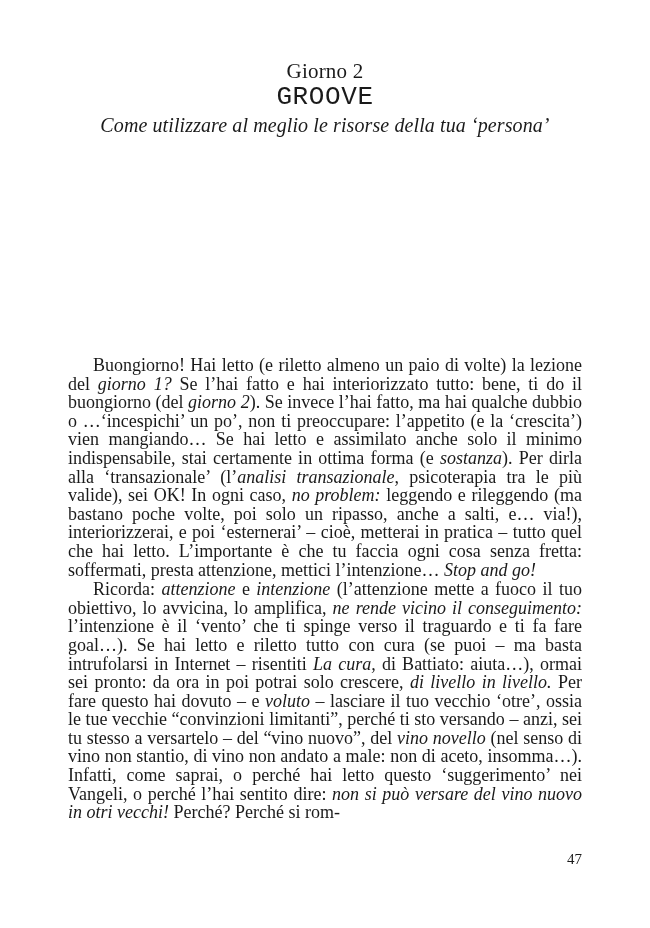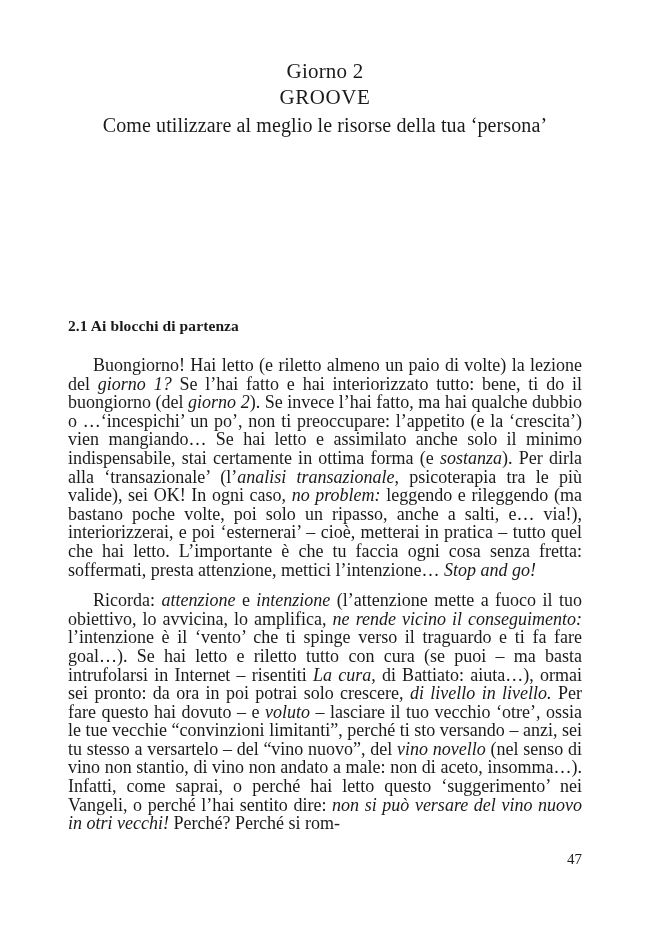--- a/index.html
+++ b/index.html
@@ -22,27 +22,29 @@
     top: 58px;
     width: 570px;
     text-align: center;
   }
   .title-line-1 {
     font-size: 21px;
     line-height: 26px;
     letter-spacing: 0.2px;
   }
   .title-line-2 {
-    font-size: 21px;
+    font-size: 26px;
     line-height: 26px;
     letter-spacing: 0.6px;
+    font-family: Liberation Mono, monospace;
   }
   .title-line-3 {
     font-size: 20px;
     line-height: 27px;
+    font-style: italic;
     margin-top: 2px;
     letter-spacing: 0.1px;
   }
   .section-heading {
     position: absolute;
     left: 68px;
     top: 317px;
     font-size: 15.5px;
     font-weight: bold;
     letter-spacing: 0.1px;
@@ -56,21 +58,21 @@
     line-height: 18.6px;
     text-align: justify;
     text-justify: inter-word;
     hyphens: manual;
   }
   .body-text p {
     margin: 0;
     text-indent: 25px;
   }
   .body-text p + p {
-    margin-top: 12px;
+    margin-top: 1px;
   }
   .body-text i {
     font-style: italic;
   }
   .page-number {
     position: absolute;
     right: 68px;
     top: 851px;
     font-size: 15px;
   }
@@ -79,21 +81,20 @@
 <body>
 
 <div class="page">
 
   <div class="title-block">
     <div class="title-line-1">Giorno 2</div>
     <div class="title-line-2">GROOVE</div>
     <div class="title-line-3">Come utilizzare al meglio le risorse della tua ‘persona’</div>
   </div>
 
-  <div class="section-heading">2.1 Ai blocchi di partenza</div>
 
   <div class="body-text">
       <p><span>Buongiorno! Hai letto (e riletto almeno un paio di volte) la lezione del </span><i>giorno 1?</i><span> Se l’hai fatto e hai interiorizzato tutto: bene, ti do il buongiorno (del </span><i>giorno 2</i><span>). Se invece l’hai fatto, ma hai qualche dubbio o …‘incespichi’ un po’, non ti preoccupare: l’appetito (e la ‘crescita’) vien mangiando… Se hai letto e assimilato anche solo il minimo indispensabile, stai certamente in ottima forma (e </span><i>sostanza</i><span>). Per dirla alla ‘transazionale’ (l’</span><i>analisi transazionale</i><span>, psicoterapia tra le più valide), sei OK! In ogni caso, </span><i>no problem:</i><span> leggendo e rileggendo (ma bastano poche volte, poi solo un ripasso, anche a salti, e… via!), interiorizzerai, e poi ‘esternerai’ – cioè, metterai in pratica – tutto quel che hai letto. L’importante è che tu faccia ogni cosa senza fretta: soffermati, presta attenzione, mettici l’intenzione… </span><i>Stop and go!</i></p>
       <p><span>Ricorda: </span><i>attenzione</i><span> e </span><i>intenzione</i><span> (l’attenzione mette a fuoco il tuo obiettivo, lo avvicina, lo amplifica, </span><i>ne rende vicino il conseguimento:</i><span> l’intenzione è il ‘vento’ che ti spinge verso il traguardo e ti fa fare goal…). Se hai letto e riletto tutto con cura (se puoi – ma basta intrufolarsi in Internet – risentiti </span><i>La cura,</i><span> di Battiato: aiuta…), ormai sei pronto: da ora in poi potrai solo crescere, </span><i>di livello in livello.</i><span> Per fare questo hai dovuto – e </span><i>voluto</i><span> – lasciare il tuo vecchio ‘otre’, ossia le tue vecchie “convinzioni limitanti”, perché ti sto versando – anzi, sei tu stesso a versartelo – del “vino nuovo”, del </span><i>vino novello</i><span> (nel senso di vino non stantio, di vino non andato a male: non di aceto, insomma…). Infatti, come saprai, o perché hai letto questo ‘suggerimento’ nei Vangeli, o perché l’hai sentito dire: </span><i>non si può versare del vino nuovo in otri vecchi!</i><span> Perché? Perché si rom-</span></p>
     </div>
 
   <div class="page-number">47</div>
 
 </div>
 

